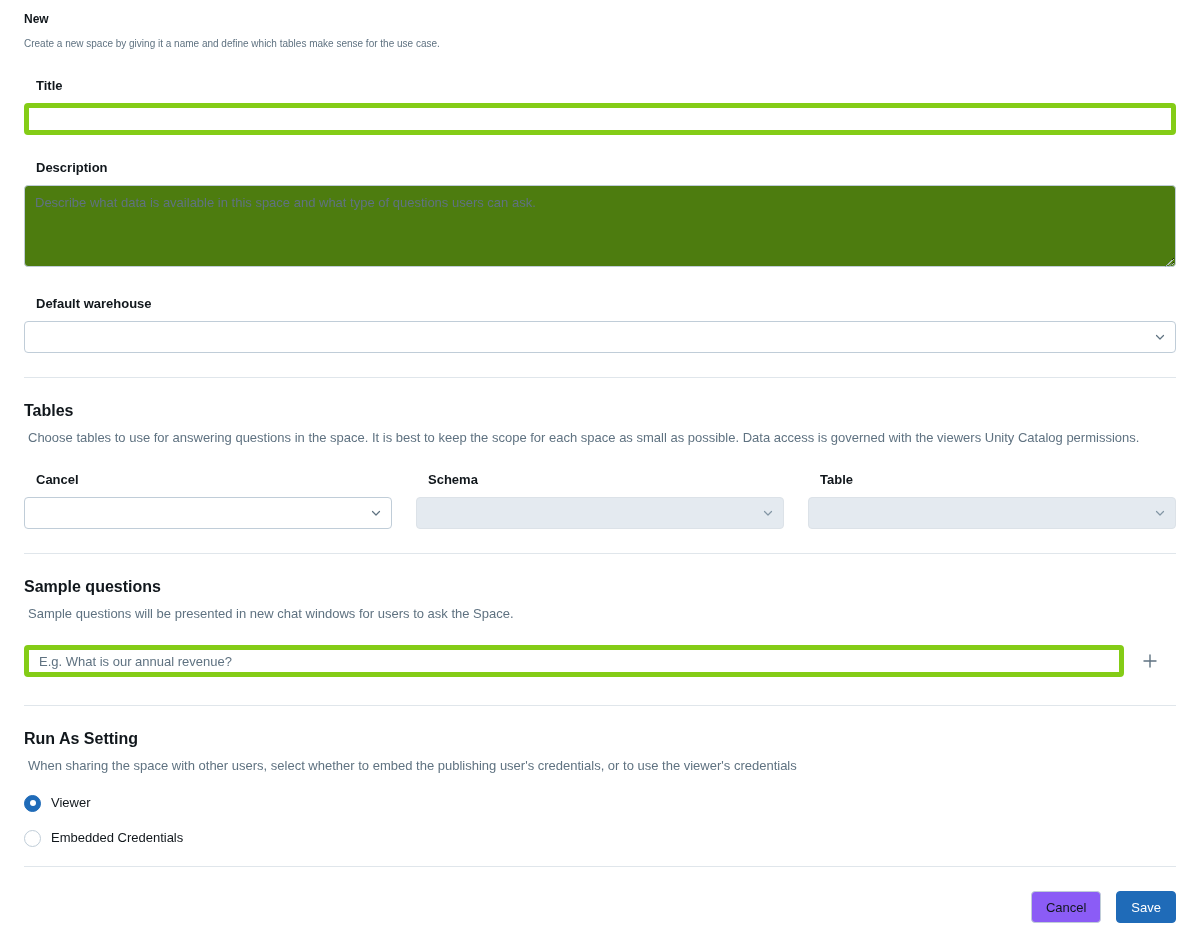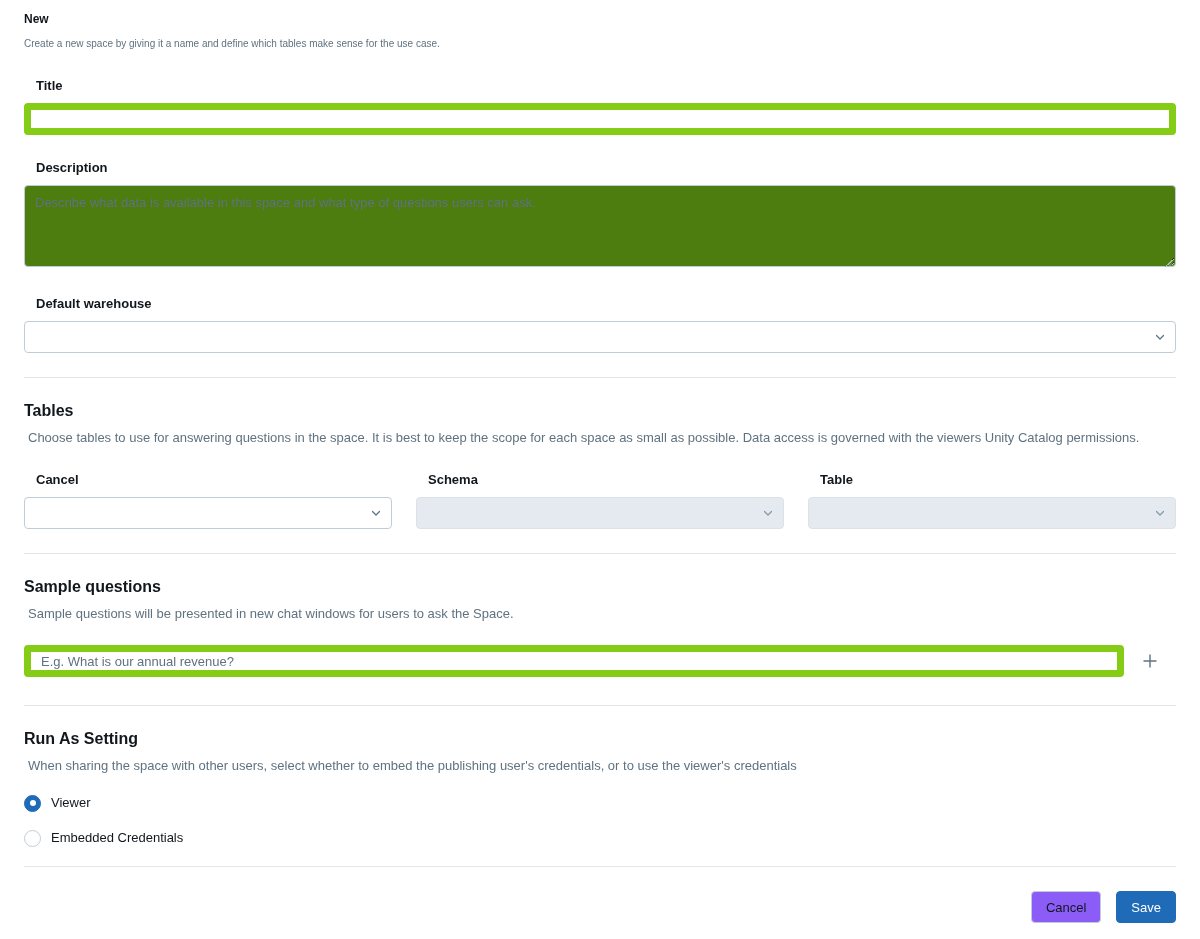--- a/index.html
+++ b/index.html
@@ -37,21 +37,21 @@
     font-size: 13px;
     font-weight: bold;
     color: #11171c;
     line-height: 18px;
     margin: 0 0 8px 12px;
   }
   .block { margin-top: 24px; }
   .text-input {
     width: 100%;
     height: 32px;
-    border: 7px solid #84cc16;
+    border: 5px solid #84cc16;
     border-radius: 4px;
     background: #ffffff;
     padding: 0 10px;
     font-size: 13px;
     font-family: "Liberation Sans", sans-serif;
     color: #11171c;
     outline: none;
   }
   .text-input::placeholder { color: #5f7281; }
   textarea.text-area {

